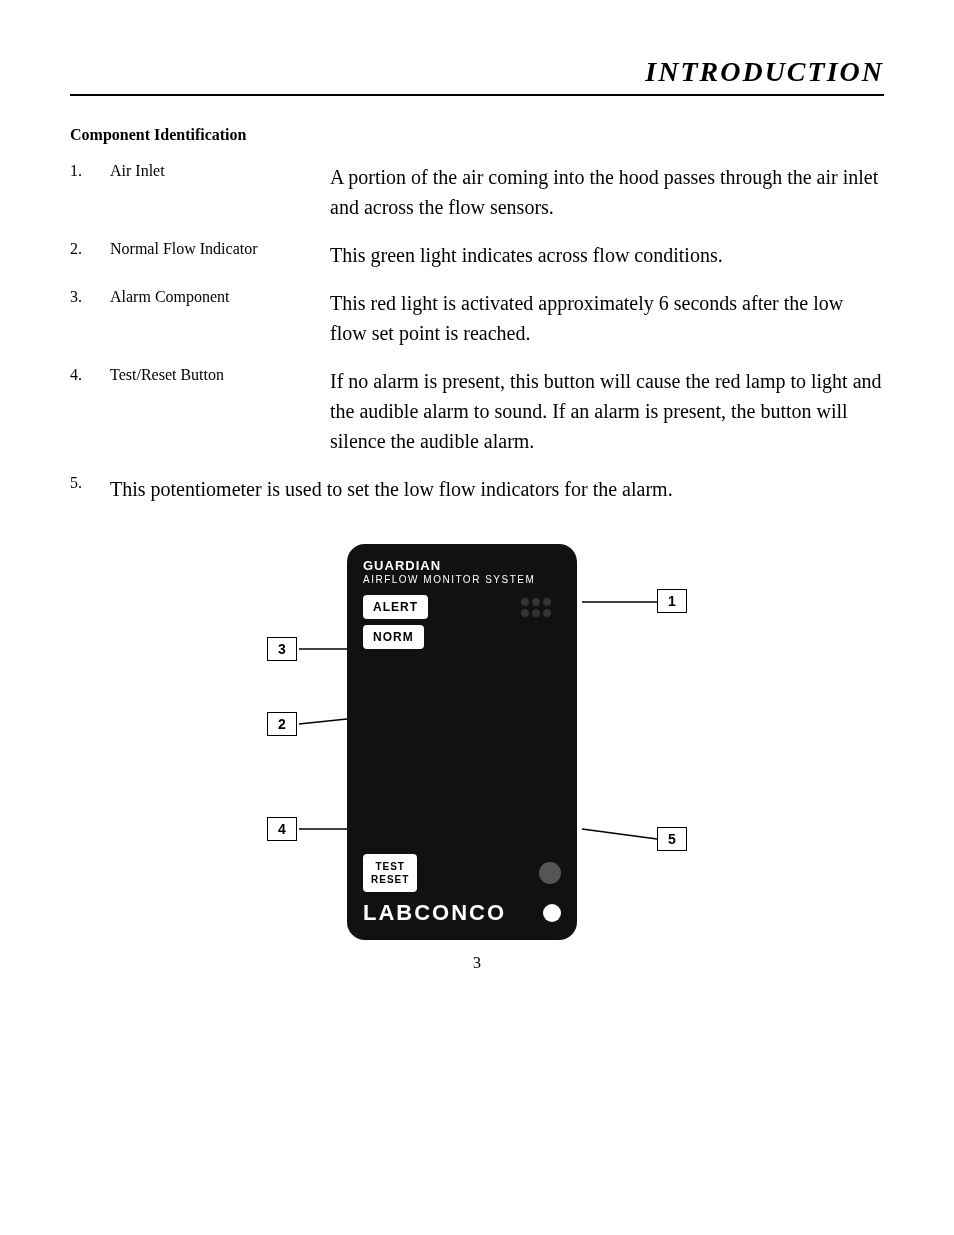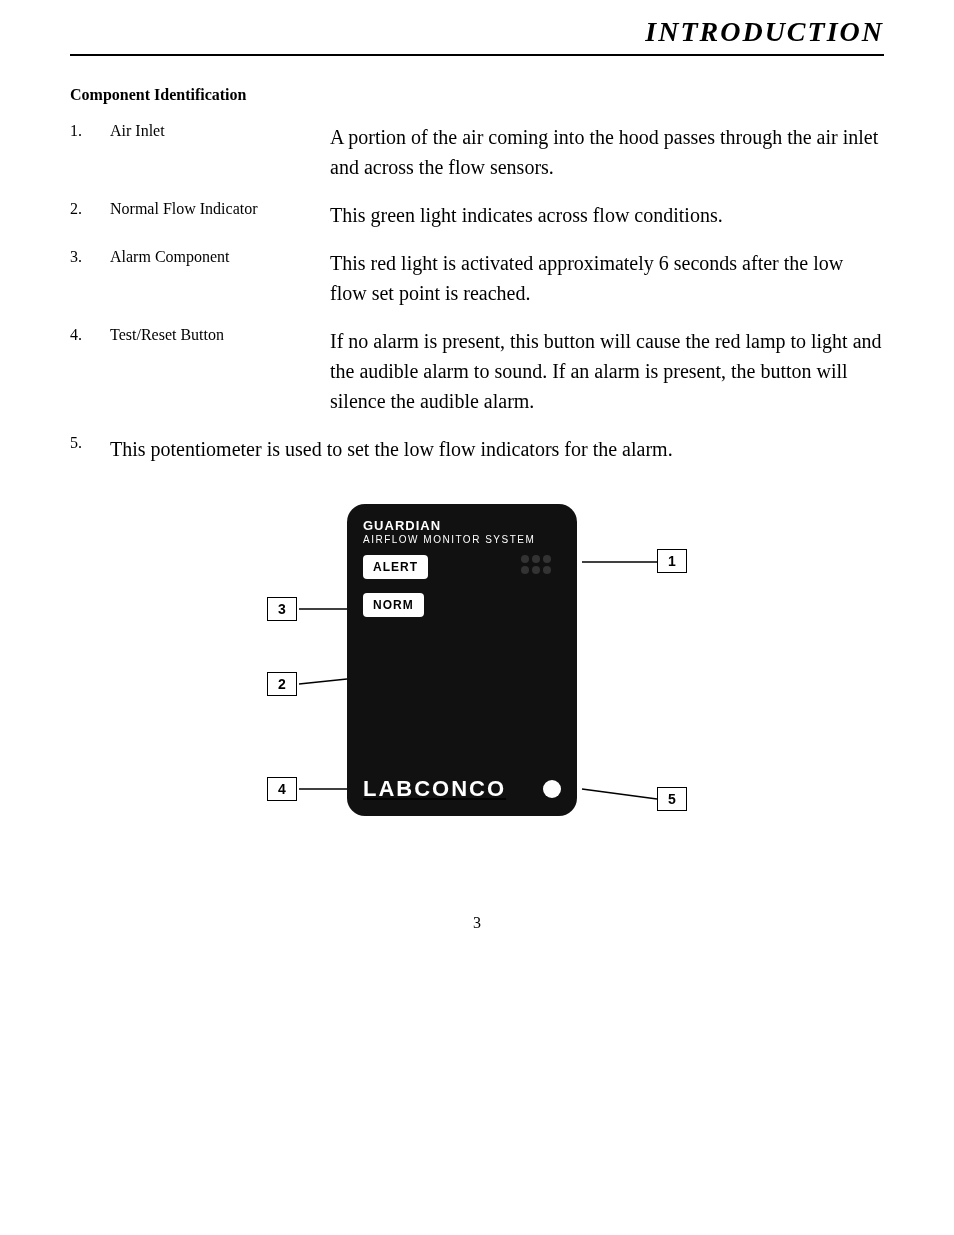--- a/index.html
+++ b/index.html
@@ -7,21 +7,21 @@
       width: 954px;
       min-height: 1235px;
       background: #fff;
       font-family: "Times New Roman", Times, serif;
       font-size: 16px;
       color: #000;
       position: relative;
     }
 
     .page {
-      padding: 16px 70px 60px 70px;
+      padding: 56px 70px 60px 70px;
     }
 
     
     .header {
       display: flex;
       justify-content: flex-end;
       align-items: flex-start;
       border-bottom: 2px solid #000;
       padding-bottom: 6px;
       margin-bottom: 30px;
@@ -79,21 +79,21 @@
       width: 500px;
       height: 380px;
     }
 
     
     .device-panel {
       position: absolute;
       left: 120px;
       top: 10px;
       width: 230px;
-      height: 312px;
+      height: 396px;
       background: #111;
       border-radius: 18px;
       padding: 14px 16px;
       display: flex;
       flex-direction: column;
     }
 
     .device-brand-guardian {
       font-family: Arial, sans-serif;
       font-weight: bold;
@@ -105,22 +105,22 @@
     .device-brand-sub {
       font-family: Arial, sans-serif;
       font-size: 10px;
       color: #fff;
       letter-spacing: 1.5px;
       margin-bottom: 10px;
     }
 
     .device-row-top {
       display: flex;
-      align-items: flex-start;
-      margin-bottom: 14px;
+      align-items: center;
+      margin-bottom: 6px;
     }
 
     .device-button {
       background: #fff;
       color: #000;
       font-family: Arial, sans-serif;
       font-size: 12px;
       font-weight: bold;
       letter-spacing: 1px;
       padding: 5px 10px;
@@ -173,21 +173,20 @@
       height: 22px;
       background: #555;
       border-radius: 50%;
     }
 
     .device-labconco {
       margin-top: 2px;
       display: flex;
       align-items: center;
       justify-content: space-between;
-      text-decoration: underline;
     }
     .device-labconco-text {
       font-family: Arial, sans-serif;
       font-size: 22px;
       font-weight: 900;
       color: #fff;
       letter-spacing: 2px;
     }
     .device-labconco-dot {
       width: 18px;
@@ -318,20 +317,27 @@
             <div class="device-dot"></div>
           </div>
         </div>
 
         <div class="norm-row">
           <div class="device-button">NORM</div>
         </div>
 
         <div class="device-middle-space"></div>
 
+        <div class="device-bottom-row">
+          <div class="device-test-reset">
+            <span>TEST</span><br>
+            <span>RESET</span>
+          </div>
+          <div class="device-circle-dot"></div>
+        </div>
 
         <div class="device-labconco">
           <div class="device-labconco-text">LABCONCO</div>
           <div class="device-labconco-dot"></div>
         </div>
       </div>
 
     </div>
   </div>
 

